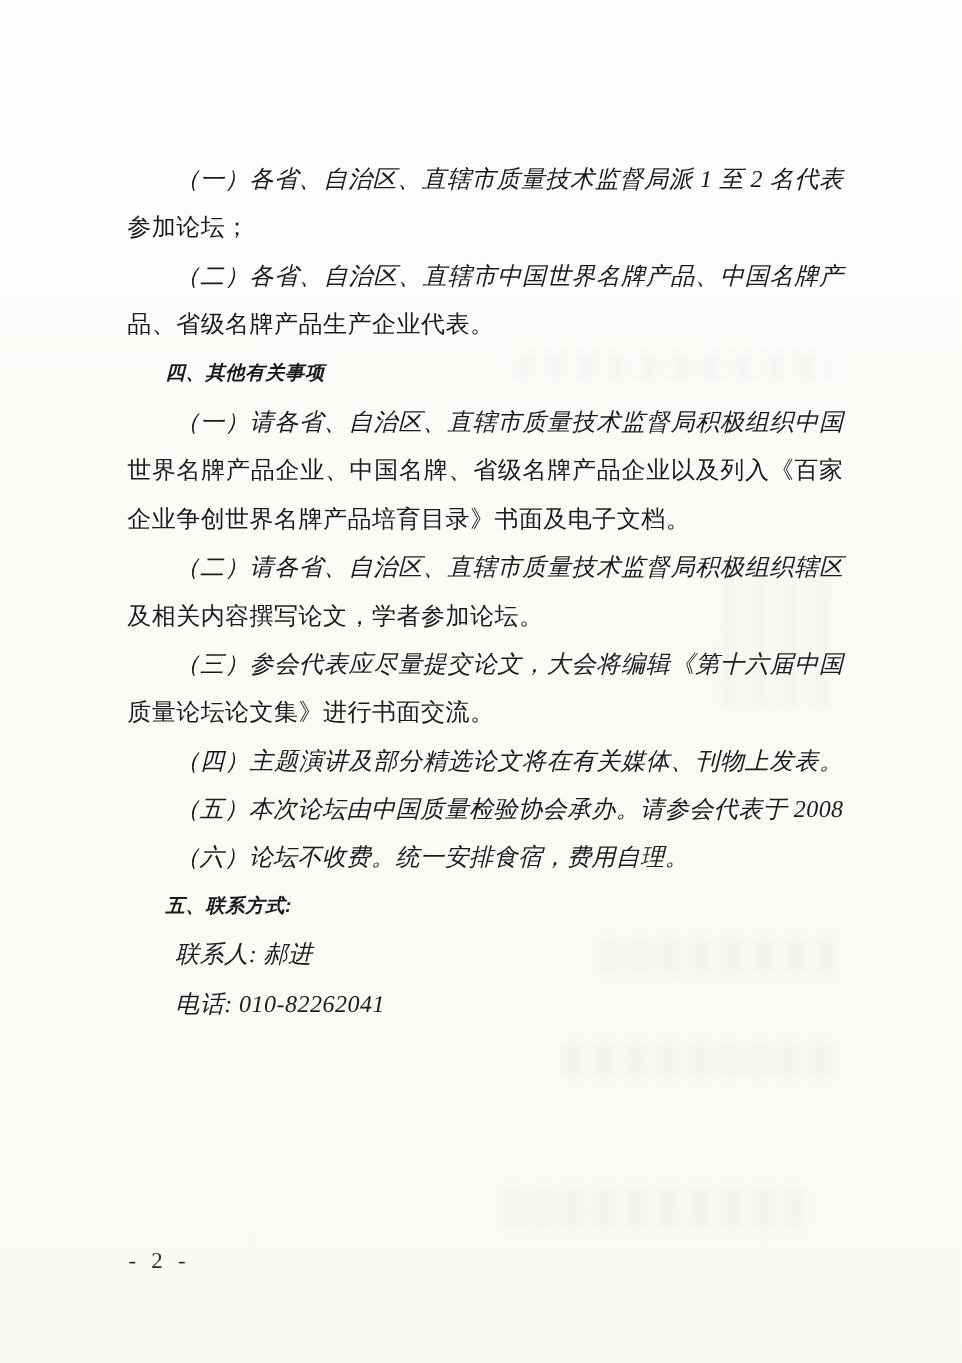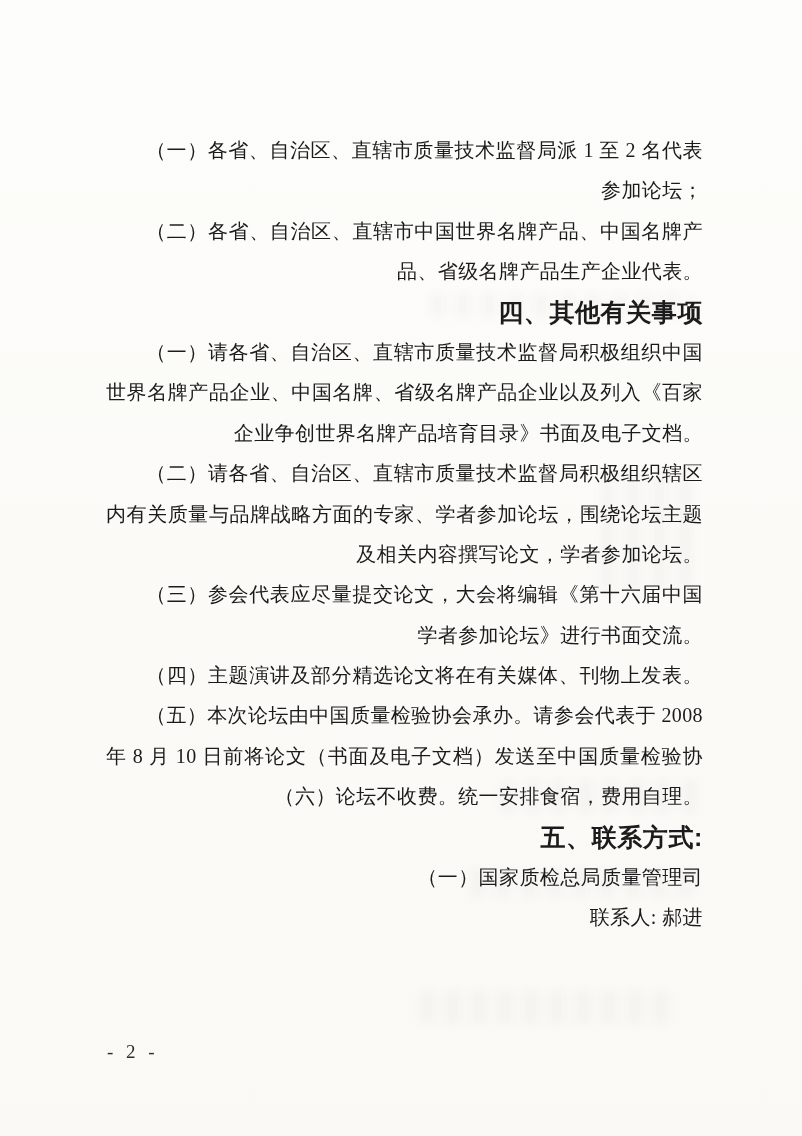--- a/index.html
+++ b/index.html
@@ -28,32 +28,32 @@
     left: 106px; top: 130px;
     width: 597px;
     color: #1b1b1b;
   }
   .line {
     font-size: 20px;
     line-height: 40.4px;
     height: 40.4px;
     letter-spacing: 0.4px;
     white-space: nowrap;
-    text-align: right;
+    text-align: left;
   }
   .line.justify {
     white-space: normal;
     text-align: justify;
     text-align-last: justify;
   }
-  .line.indent { text-indent: 2em; }
+  .line.indent { text-indent: 2em; font-style: italic; }
   .line.heading {
     font-family: "Liberation Sans", "DejaVu Sans", sans-serif;
     font-weight: bold;
-    font-size: 25px;
+    font-size: 16px;
     letter-spacing: 0.6px;
   }
   .footer {
     position: absolute;
     left: 107px; top: 1041px;
     font-size: 19px;
     letter-spacing: 4px;
     color: #2e2e2e;
   }
 </style>
@@ -71,27 +71,25 @@
   <div class="textblock">
     <div class="line indent justify">（一）各省、自治区、直辖市质量技术监督局派 1 至 2 名代表</div>
     <div class="line">参加论坛；</div>
     <div class="line indent justify">（二）各省、自治区、直辖市中国世界名牌产品、中国名牌产</div>
     <div class="line">品、省级名牌产品生产企业代表。</div>
     <div class="line indent heading">四、其他有关事项</div>
     <div class="line indent justify">（一）请各省、自治区、直辖市质量技术监督局积极组织中国</div>
     <div class="line justify">世界名牌产品企业、中国名牌、省级名牌产品企业以及列入《百家</div>
     <div class="line">企业争创世界名牌产品培育目录》书面及电子文档。</div>
     <div class="line indent justify">（二）请各省、自治区、直辖市质量技术监督局积极组织辖区</div>
-    <div class="line justify">内有关质量与品牌战略方面的专家、学者参加论坛，围绕论坛主题</div>
     <div class="line">及相关内容撰写论文，学者参加论坛。</div>
     <div class="line indent justify">（三）参会代表应尽量提交论文，大会将编辑《第十六届中国</div>
-    <div class="line">学者参加论坛》进行书面交流。</div>
+    <div class="line">质量论坛论文集》进行书面交流。</div>
     <div class="line indent justify">（四）主题演讲及部分精选论文将在有关媒体、刊物上发表。</div>
     <div class="line indent justify">（五）本次论坛由中国质量检验协会承办。请参会代表于 2008</div>
-    <div class="line justify">年 8 月 10 日前将论文（书面及电子文档）发送至中国质量检验协</div>
     <div class="line indent">（六）论坛不收费。统一安排食宿，费用自理。</div>
     <div class="line indent heading">五、联系方式:</div>
-    <div class="line indent">（一）国家质检总局质量管理司</div>
     <div class="line indent">联系人: 郝进</div>
+    <div class="line indent">电话: 010-82262041</div>
   </div>
 
   <div class="footer">- 2 -</div>
 </div>
 
 </body></html>

